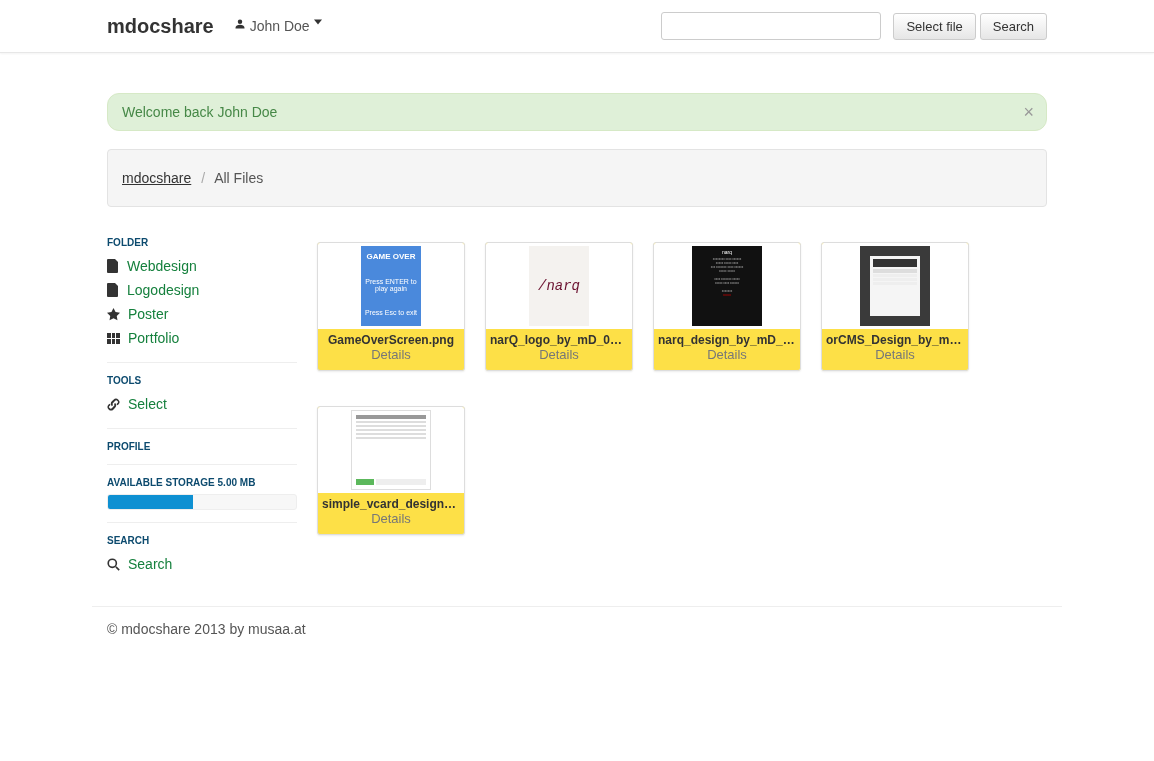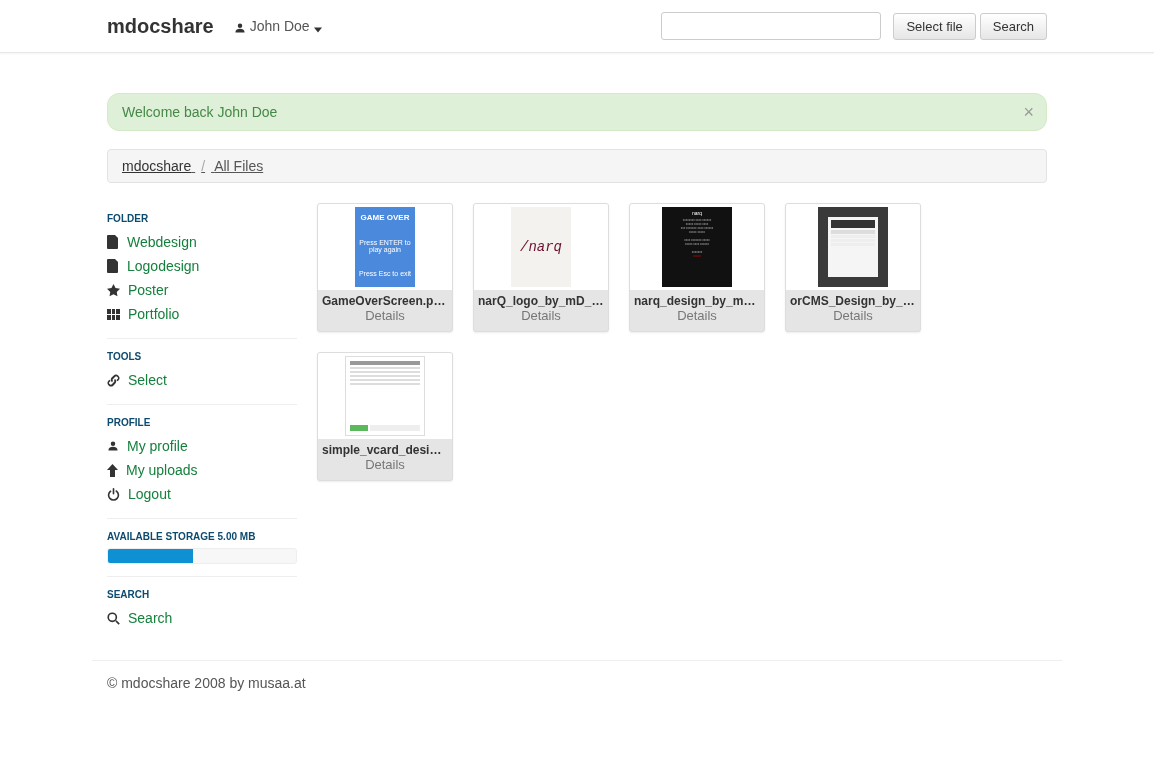--- a/index.html
+++ b/index.html
@@ -1,40 +1,40 @@
 <!DOCTYPE html>
 <html><head>
 <meta charset="utf-8">
 <style>
 * { box-sizing: border-box; margin: 0; padding: 0; }
 body { font-family: "Helvetica Neue", Helvetica, Arial, sans-serif; font-size: 14px; color: #333; background: #fff; }
 .navbar { border-bottom: 1px solid #e7e7e7; box-shadow: 0 1px 2px rgba(0,0,0,0.05); }
 .navbar-inner { max-width: 970px; margin: 0 auto; padding: 8px 15px; display: flex; align-items: center; height: 52px; }
 .brand { font-size: 20px; font-weight: bold; color: #333; margin-right: 20px; }
-.user-menu { display: flex; align-items: flex-end; color: #555; cursor: pointer; gap: 4px; }
+.user-menu { display: flex; align-items: flex-start; color: #555; cursor: pointer; gap: 4px; }
 .spacer { flex: 1; }
 .search-box { width: 220px; height: 28px; border: 1px solid #ccc; border-radius: 3px; padding: 4px 8px; margin-right: 8px; background: #fff; }
 .btn { padding: 5px 12px; border: 1px solid #ccc; border-radius: 3px; background: linear-gradient(#fff,#e6e6e6); color: #333; cursor: pointer; font-size: 13px; margin-left: 4px; text-align: center; }
 .container { max-width: 970px; margin: 0 auto; padding: 0 15px; }
 .alert { background: #dff0d8; border: 1px solid #d6e9c6; color: #468847; padding: 10px 14px; border-radius: 12px; margin-top: 40px; position: relative; }
 .alert-close { position: absolute; right: 12px; top: 8px; color: #999; cursor: pointer; font-size: 18px; }
-.breadcrumb { background: #f5f5f5; border: 1px solid #e3e3e3; border-radius: 4px; padding: 8px 14px; margin-top: 18px; color: #555; text-decoration: underline; }
+.breadcrumb { background: #f5f5f5; border: 1px solid #e3e3e3; border-radius: 4px; padding: 20px 14px; margin-top: 18px; color: #555; }
 .breadcrumb a { color: #333; text-decoration: underline; }
 .breadcrumb .sep { margin: 0 6px; color: #aaa; }
 .content-row { display: flex; margin-top: 20px; }
 .sidebar { width: 210px; padding-right: 20px; }
 .section-title { color: #0c4a6e; font-size: 10px; font-weight: bold; margin-top: 10px; margin-bottom: 6px; text-transform: uppercase; }
 .side-list { list-style: none; }
 .side-list li { padding: 4px 0; color: #15803d; cursor: pointer; display: flex; align-items: center; gap: 8px; }
 hr.sep { border: none; border-top: 1px solid #eee; margin: 12px 0; }
 .storage-bar { height: 16px; background: #f7f7f7; border-radius: 3px; overflow: hidden; margin-top: 4px; border: 1px solid #eee; }
 .storage-fill { height: 100%; background: #0e90d2; width: 45%; }
 .main { flex: 1; }
 .file-grid { display: flex; flex-wrap: wrap; gap: 20px; }
-.file-card { width: 136px; border: 1px solid #ddd; border-radius: 3px; background: #e5e5e5; box-shadow: 0 1px 2px rgba(0,0,0,0.08); text-align: center; overflow: hidden; cursor: pointer; }
+.file-card { width: 148px; border: 1px solid #ddd; border-radius: 3px; background: #fde047; box-shadow: 0 1px 2px rgba(0,0,0,0.08); text-align: center; overflow: hidden; cursor: pointer; margin-top: 15px; }
 .thumb { height: 86px; background: #fff; display: flex; align-items: center; justify-content: center; overflow: hidden; }
 .fname { font-size: 12px; font-weight: bold; padding: 4px 4px 0; color: #333; white-space: nowrap; overflow: hidden; text-overflow: ellipsis; }
 .details { font-size: 13px; color: #777; padding-bottom: 8px; }
 footer.pagefoot { max-width: 970px; margin: 30px auto 0; padding: 14px 15px 30px; border-top: 1px solid #eee; color: #555; }
 .icon { display: inline-flex; }
 
 .th-blue { background:#4a89dc; width:60px; height:80px; color:#fff; font-size:7px; text-align:center; display:flex; flex-direction:column; justify-content:space-between; padding:6px 2px 10px; }
 .th-paper { width:60px; height:80px; background:#f4f2ef; display:flex; align-items:center; justify-content:center; }
 .th-dark { width:70px; height:80px; background:#111; color:#aaa; padding:4px; font-size:3px; line-height:4px; overflow:hidden; }
 .th-gray { width:70px; height:80px; background:#3a3a3a; display:flex; align-items:center; justify-content:center; }
@@ -131,46 +131,20 @@
               <svg width="13" height="13" viewBox="0 0 16 16" fill="#333">
                 <path d="M6 10a4 4 0 0 1 0-6l2-2a4 4 0 0 1 6 6l-1 1-1.4-1.4 1-1a2 2 0 1 0-2.8-2.8l-2 2A2 2 0 0 0 7.4 8.6zM10 6a4 4 0 0 1 0 6l-2 2a4 4 0 0 1-6-6l1-1 1.4 1.4-1 1a2 2 0 1 0 2.8 2.8l2-2A2 2 0 0 0 8.6 7.4z"></path>
               </svg>
             </span>
           <span>Select</span>
         </li>
       </ul>
       <hr class="sep">
 
       <div class="section-title">PROFILE</div>
-      <ul class="side-list">
-        <li>
-          <span class="icon">
-              <svg width="12" height="12" viewBox="0 0 16 16" fill="#333">
-                <path d="M8 8a3 3 0 1 0 0-6 3 3 0 0 0 0 6zm0 1c-3 0-6 1.5-6 4v1h12v-1c0-2.5-3-4-6-4z"></path>
-              </svg>
-            </span>
-          <span>My profile</span>
-        </li>
-        <li>
-          <span class="icon">
-              <svg width="11" height="13" viewBox="0 0 11 13" fill="#333">
-                <path d="M5.5 0L0 6h3v7h5V6h3z"></path>
-              </svg>
-            </span>
-          <span>My uploads</span>
-        </li>
-        <li>
-          <span class="icon">
-              <svg width="13" height="13" viewBox="0 0 16 16" fill="#333">
-                <path d="M8 0a1 1 0 0 1 1 1v6a1 1 0 1 1-2 0V1a1 1 0 0 1 1-1zm-4.2 3.2a1 1 0 0 1 1.4 1.4 5 5 0 1 0 5.6 0 1 1 0 1 1 1.4-1.4 7 7 0 1 1-8.4 0z"></path>
-              </svg>
-            </span>
-          <span>Logout</span>
-        </li>
-      </ul>
       <hr class="sep">
 
       <div class="section-title">AVAILABLE STORAGE 5.00 MB</div>
       <div class="storage-bar">
         <div class="storage-fill" style="width: 45%;"></div>
       </div>
       <hr class="sep">
 
       <div class="section-title">SEARCH</div>
       <ul class="side-list">
@@ -254,14 +228,14 @@
           <div class="fname">simple_vcard_design_...</div>
           <div class="details">Details</div>
         </div>
 
       </div>
     </main>
   </div>
 </div>
 
 <footer class="pagefoot">
-  <span>© mdocshare 2008 by musaa.at</span>
+  <span>© mdocshare 2013 by musaa.at</span>
 </footer>
 
 </body></html>

